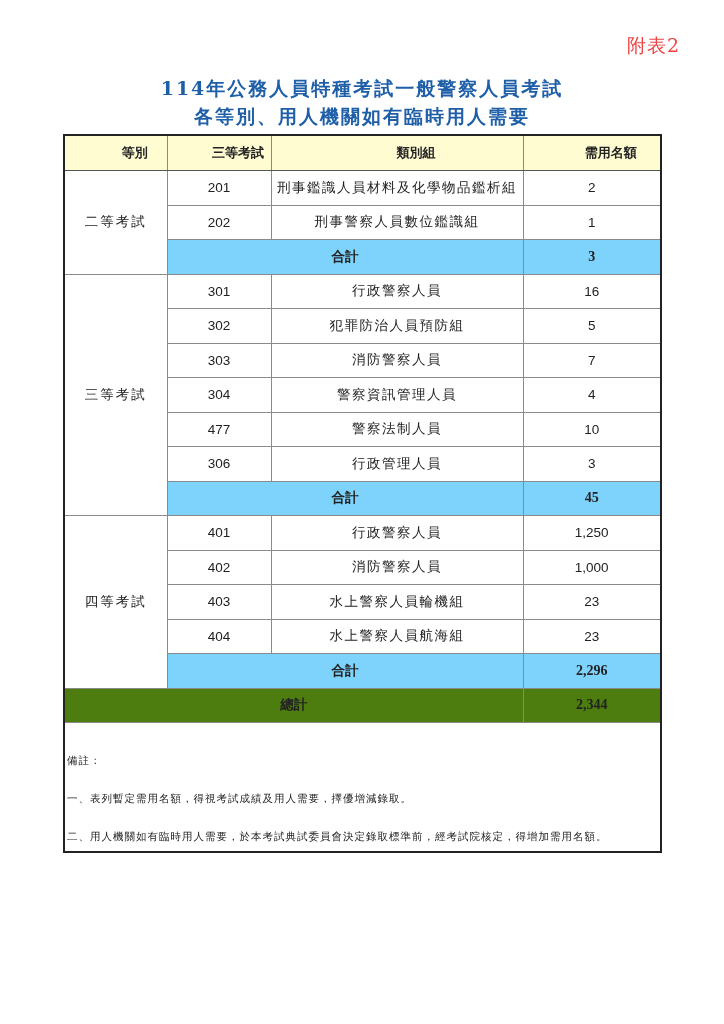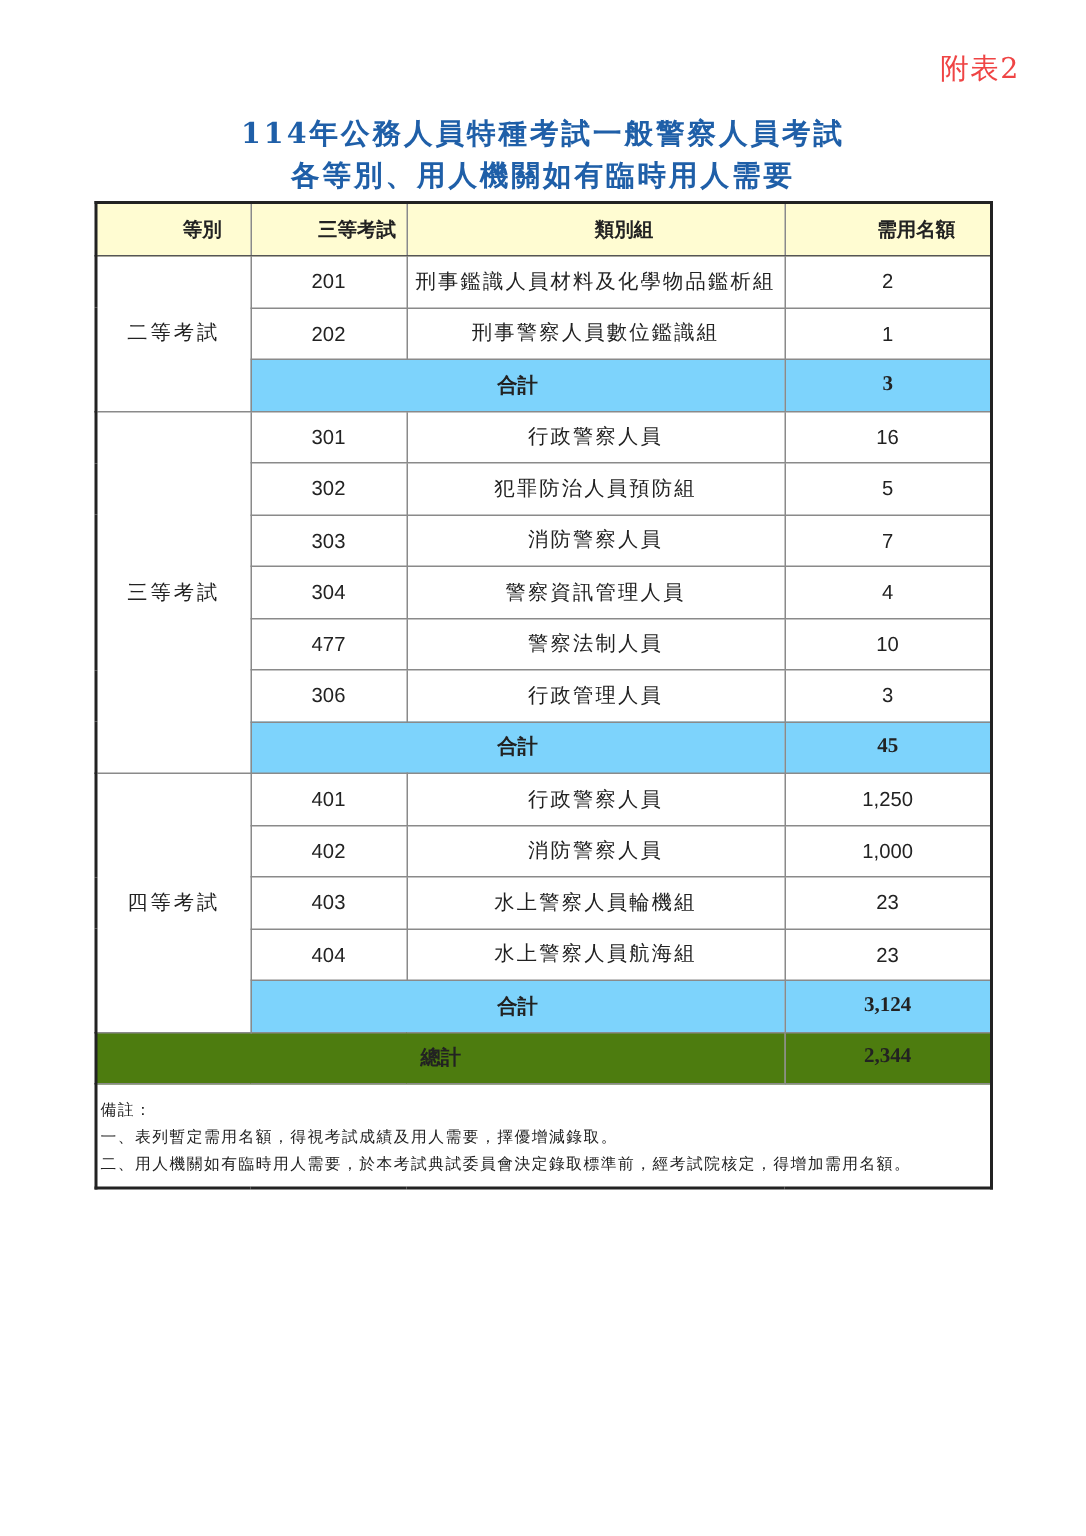--- a/index.html
+++ b/index.html
@@ -21,21 +21,21 @@
   td.name { text-align: left; padding-left: 4px; letter-spacing: 1.5px; font-size: 12.5px; }
   td.num, td.code { font-family: Liberation Sans, sans-serif; font-size: 14px; margin-top: 24px; }
   td.grade { letter-spacing: 2px; font-size: 13px; }
   tr.sub td.sublabel, tr.sub td.subval { background: #7dd3fc; font-weight: bold; }
   tr.sub td.subval { font-family: "Liberation Serif", serif; font-size: 14px; }
   tr.total td { background: #4d7c0f; font-weight: bold; border-top: 1px solid #be185d; }
   tr.total td.totval { font-family: "Liberation Serif", serif; font-size: 14px; }
   tr.grpstart td { border-top: 1.5px solid #444; }
   tr.notes td { text-align: left; vertical-align: top; height: auto; padding: 8px 0 6px 2px;
                 font-size: 10.5px; line-height: 18px; letter-spacing: 1px; border-top: 1px solid #555; }
-  .note-line { display: block; white-space: nowrap; }
+  .note-line { display: block; white-space: nowrap; margin-top: 20px; }
 </style>
 </head>
 <body>
 
 <div class="attach">附表2</div>
 <div class="title t1">114年公務人員特種考試一般警察人員考試</div>
 <div class="title t2">各等別、用人機關如有臨時用人需要</div>
 
 <table class="grid">
   <colgroup>
@@ -122,21 +122,21 @@
       <td class="name">水上警察人員輪機組</td>
       <td class="num">23</td>
     </tr>
     <tr>
       <td class="code">404</td>
       <td class="name">水上警察人員航海組</td>
       <td class="num">23</td>
     </tr>
     <tr class="sub">
       <td class="sublabel" colspan="2">合計</td>
-      <td class="subval">3,124</td>
+      <td class="subval">2,296</td>
     </tr>
 
     <tr class="total">
       <td colspan="3">總計</td>
       <td class="totval">2,344</td>
     </tr>
 
     <tr class="notes">
       <td colspan="4">
         <span class="note-line">備註：</span>

